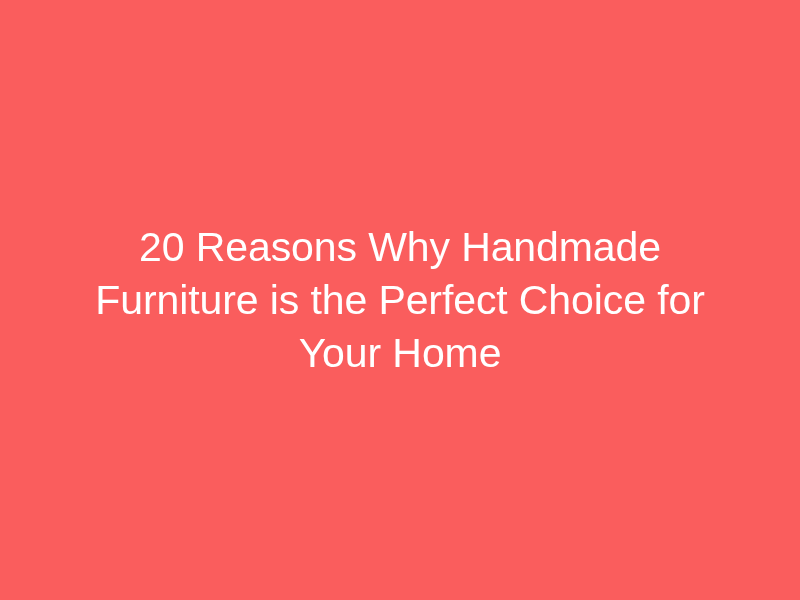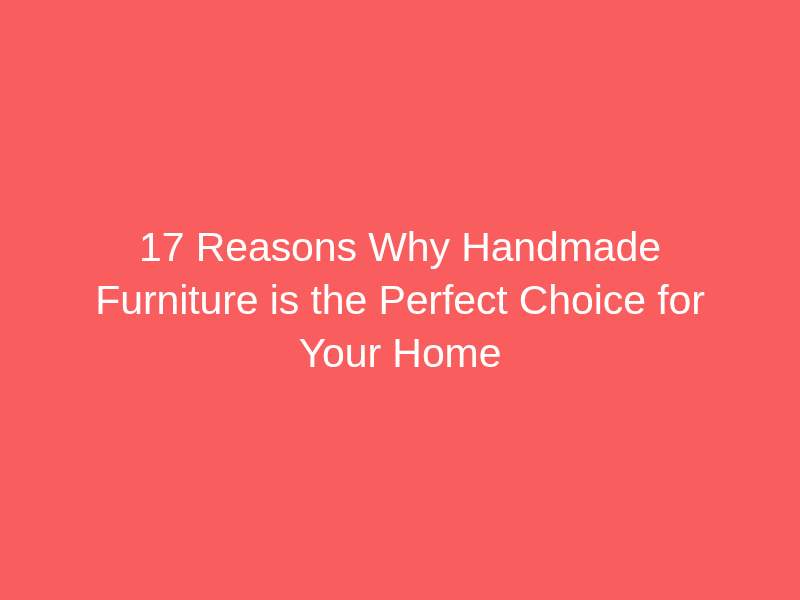--- a/index.html
+++ b/index.html
@@ -47,15 +47,15 @@
     max-width: 664px;
     word-wrap: break-word;
     -webkit-font-smoothing: antialiased;
   }
 </style>
 </head>
 <body>
 
 <div class="card">
   <div class="title-block">
-    <h1 class="card-title">17 Reasons Why Handmade Furniture is the Perfect Choice for Your Home</h1>
+    <h1 class="card-title">20 Reasons Why Handmade Furniture is the Perfect Choice for Your Home</h1>
   </div>
 </div>
 
 </body></html>

